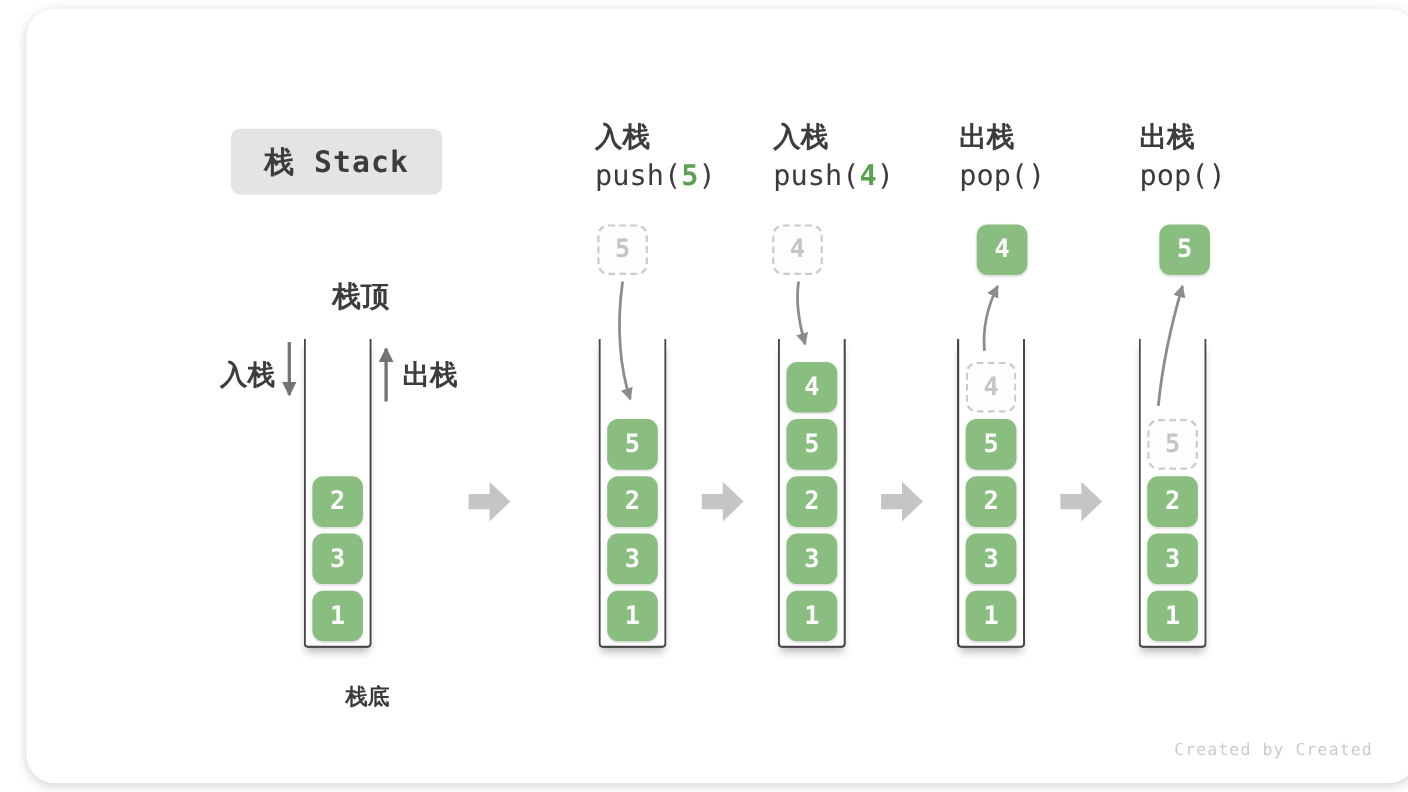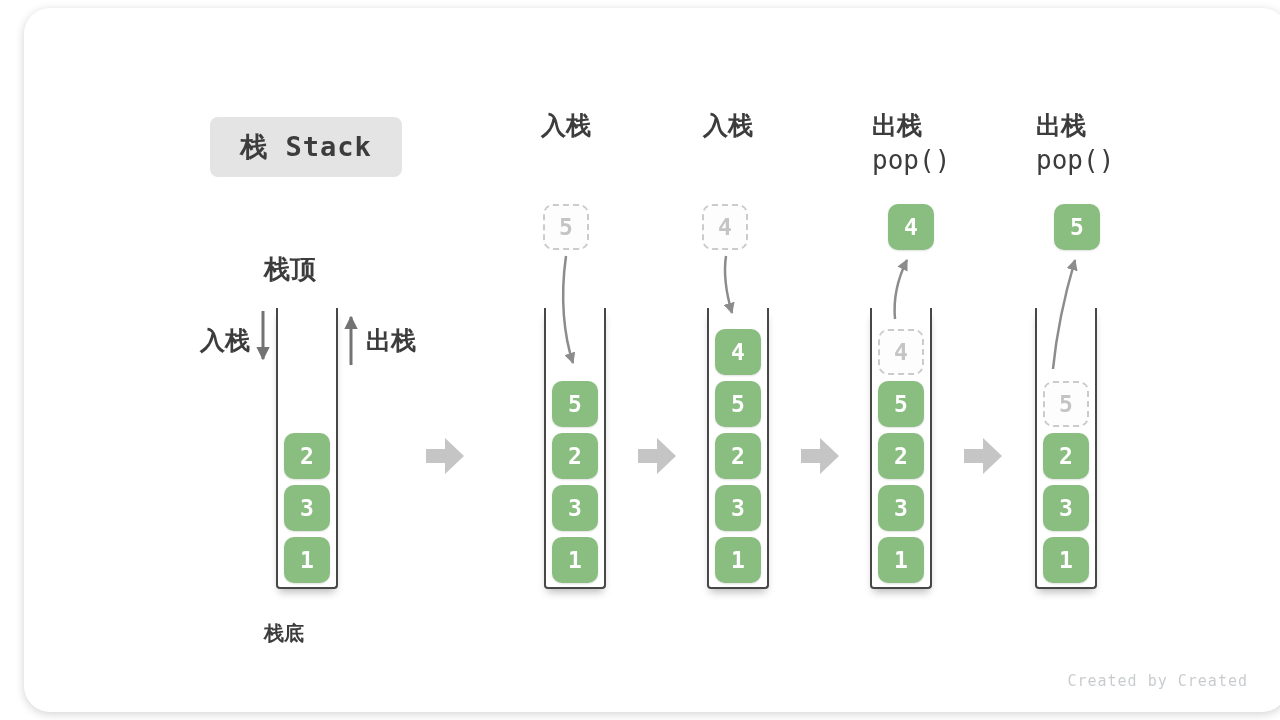--- a/index.html
+++ b/index.html
@@ -31,21 +31,21 @@
   .badge{
     left:186px;top:109px;width:192px;height:60px;
     background:var(--badge_bg);border-radius:8px;
     display:flex;align-items:center;justify-content:center;
     font-family:"DejaVu Sans Mono",monospace;
     font-size:27px;font-weight:600;color:var(--text_dark);
     letter-spacing:1px;
   }
   .cjk-label{
     font-weight:bold;color:var(--text_dark);font-size:25px;
-    text-align:left;
+    text-align:right;
   }
   .step-header{width:170px;text-align:left;color:var(--text_dark);}
   .step-header .zh{font-size:25px;font-weight:bold;line-height:34px;}
   .step-header .code{
     font-family:"DejaVu Sans Mono",monospace;font-size:26px;
     font-weight:500;line-height:36px;color:var(--text_dark);
   }
   .step-header .code .arg{color:var(--green_text);font-weight:bold;}
   .container{
     width:62px;height:281px;background:#fff;
@@ -87,23 +87,25 @@
     <span>栈 Stack</span>
   </div>
 
   <div class="abs cjk-label" style="left:240px;top:244px;width:90px;font-size:26px;">栈顶</div>
   <div class="abs cjk-label" style="left:240px;top:612px;width:90px;font-size:20px;">栈底</div>
   <div class="abs cjk-label" style="left:150px;top:316px;width:76px;text-align:right;">入栈</div>
   <div class="abs cjk-label" style="left:342px;top:316px;width:80px;text-align:left;">出栈</div>
 
   <div class="abs step-header" style="left:517px;top:100px;">
     <div class="zh">入栈</div>
+    <div class="code"><span>push(</span><span class="arg">5</span><span>)</span></div>
   </div>
   <div class="abs step-header" style="left:679px;top:100px;">
     <div class="zh">入栈</div>
+    <div class="code"><span>push(</span><span class="arg">4</span><span>)</span></div>
   </div>
   <div class="abs step-header" style="left:848px;top:100px;">
     <div class="zh">出栈</div>
     <div class="code"><span>pop(</span><span class="arg"></span><span>)</span></div>
   </div>
   <div class="abs step-header" style="left:1012px;top:100px;">
     <div class="zh">出栈</div>
     <div class="code"><span>pop(</span><span class="arg"></span><span>)</span></div>
   </div>
 

